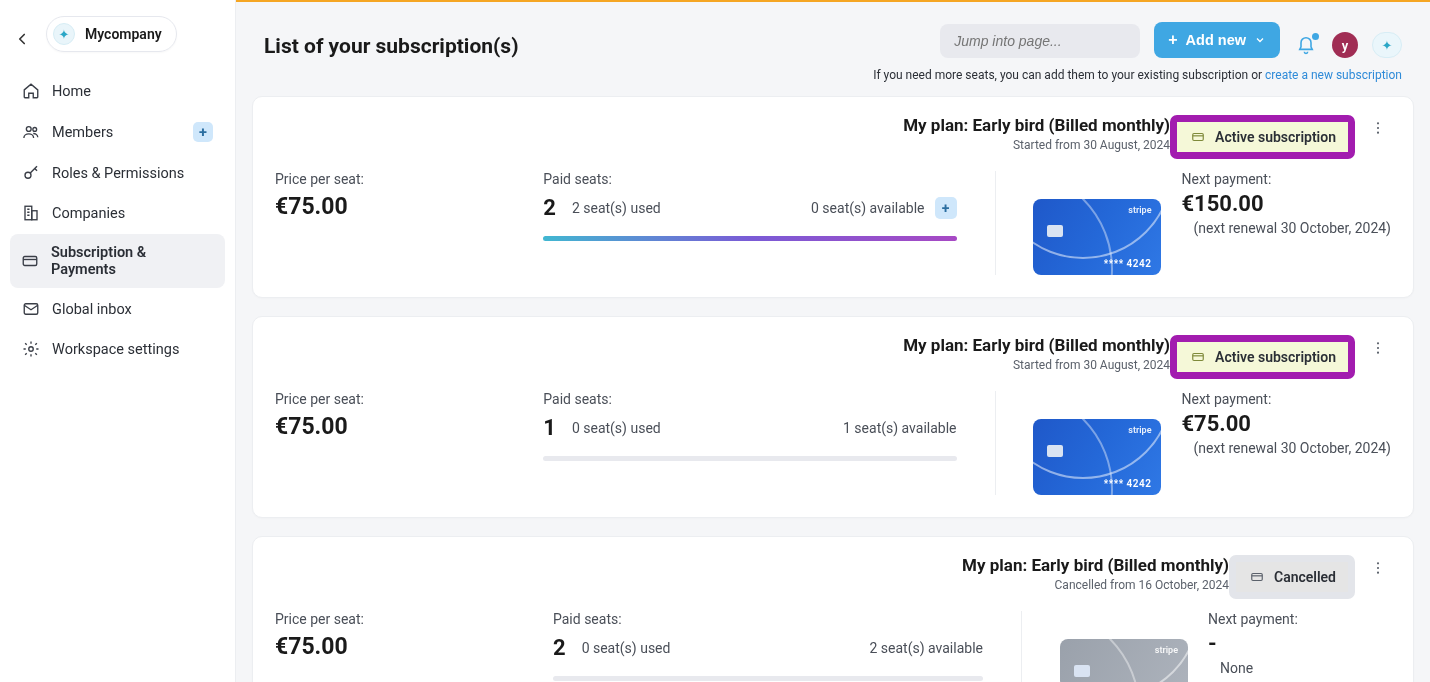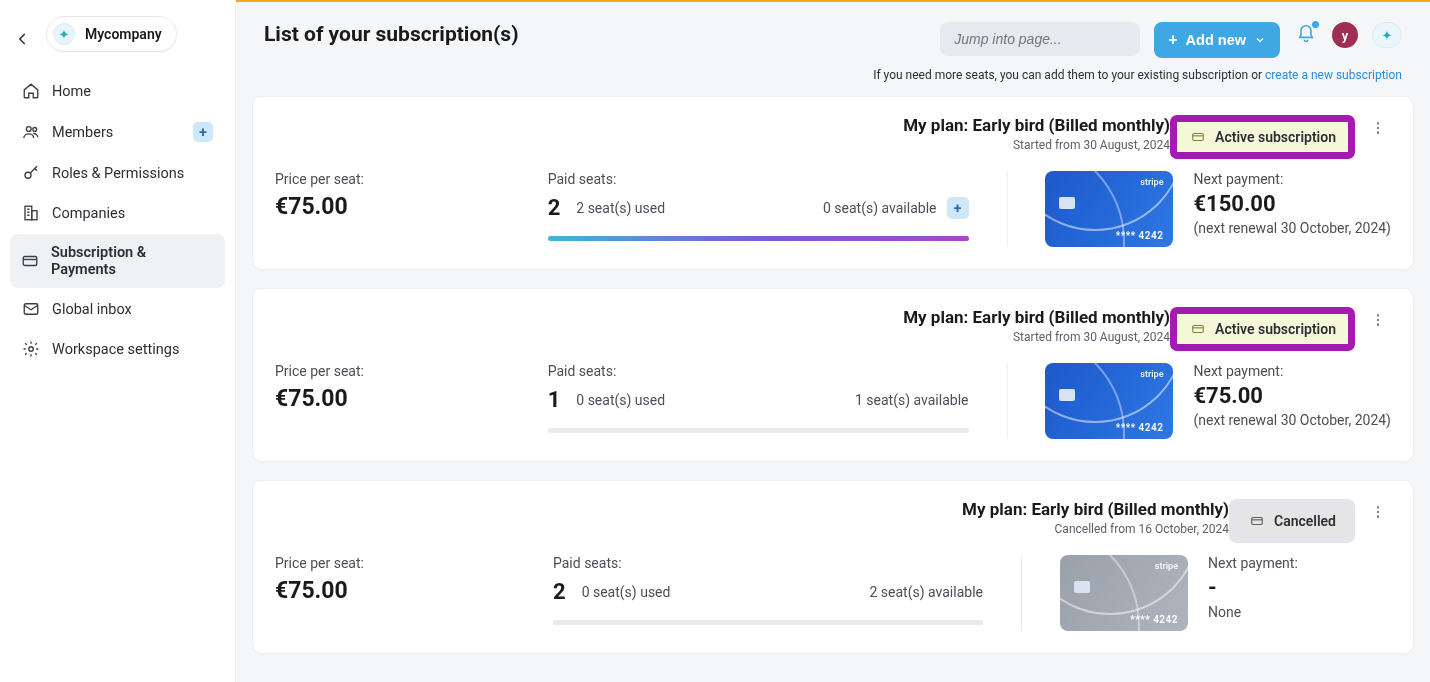--- a/index.html
+++ b/index.html
@@ -63,21 +63,21 @@
     width:20px;height:20px;border-radius:5px;background:#cfe7fb;
     display:flex;align-items:center;justify-content:center;color:#2b6ea0;font-weight:700;
   }
 
   
   .main {
     flex:1; padding:0; position:relative; overflow:auto; background:#f5f6f8;
     border-top:2px solid #f5a623;
   }
   .topbar {
-    display:flex; align-items:flex-start; gap:14px; padding:20px 28px 0 28px;
+    display:flex; align-items:flex-end; gap:14px; padding:20px 28px 0 28px;
   }
   .page-title { font-size:21px; font-weight:700; }
   .topbar .grow { flex:1; }
   .search {
     width:200px; background:#e8e9ee; border:none; border-radius:8px;
     padding:9px 14px; font-size:14px; font-style:italic; color:#6b717c;
   }
   .add-btn {
     background:#3fa7e3; color:#fff; border:none; border-radius:8px;
     padding:9px 14px; font-size:14.5px; font-weight:600;
@@ -139,33 +139,33 @@
   }
   .seat-bar-wrap { height:5px;background:#e8e9ee;border-radius:4px;margin-top:10px;overflow:hidden; }
   .seat-bar { height:100%; background:linear-gradient(90deg,#41b7d1,#7a5bd6,#a749c4); }
 
   .divider { width:1px; background:#eceef1; align-self:stretch; margin:0 10px; }
 
   .col.payment { flex:0 0 auto; display:flex;flex-direction:row;align-items:flex-start;gap:20px; }
   .card-img {
     width:128px; height:76px; border-radius:8px;
     background: linear-gradient(120deg,#1f58c9 0%, #2468d8 50%, #2f78e5 100%);
-    position:relative; overflow:hidden; color:#fff; font-size:9px;
+    position:relative; overflow:hidden; color:#fff; font-size:9px;margin-top:28px;
   }
   .card-img.grey { background:linear-gradient(120deg,#9aa1ab 0%, #aeb4bd 100%); }
   .card-img .arc1 { position:absolute; width:180px;height:180px;border:2px solid rgba(255,255,255,0.5);border-radius:50%; top:-120px; left:-40px; }
   .card-img .arc2 { position:absolute; width:200px;height:200px;border:2px solid rgba(255,255,255,0.4);border-radius:50%; top:-30px; left:-120px; }
   .card-img .chip { position:absolute; top:26px; left:14px; width:16px;height:12px;background:#d9e3f2;border-radius:2px;}
   .card-img .stripe-lbl { position:absolute; top:6px; right:10px; font-weight:600;opacity:0.9; }
   .card-img .last4 { position:absolute; bottom:6px; right:10px; font-weight:600; font-size:10px; letter-spacing:0.5px;}
 
   .pay-info { display:flex;flex-direction:column;gap:4px; }
   .pay-label { font-size:14px; color:#4a4f58; }
   .pay-amt { font-size:22px; font-weight:700; }
-  .renew { font-size:14px; color:#4a4f58; }
+  .renew { font-size:14px; color:#4a4f58;margin-left:12px; }
 
   svg { display:block; }
 </style>
 </head>
 <body>
 
 <aside class="sidebar">
   <div style="display:flex;align-items:center;gap:6px;">
     <div class="back-btn">
       <svg width="18" height="18" viewBox="0 0 24 24" fill="none" stroke="currentColor" stroke-width="2.2" stroke-linecap="round" stroke-linejoin="round">

